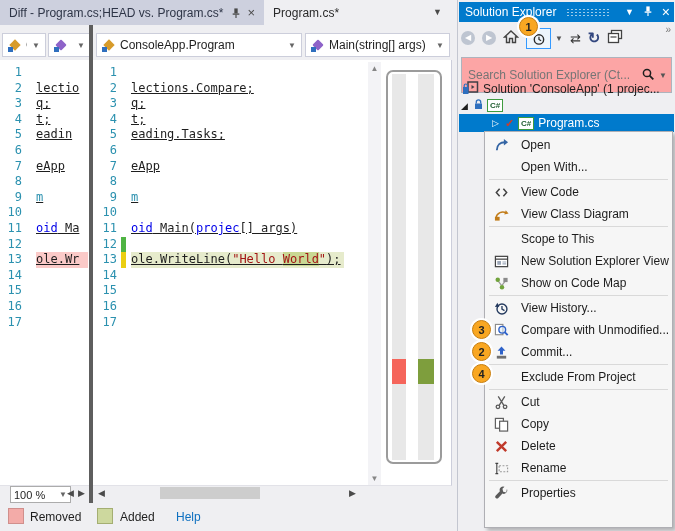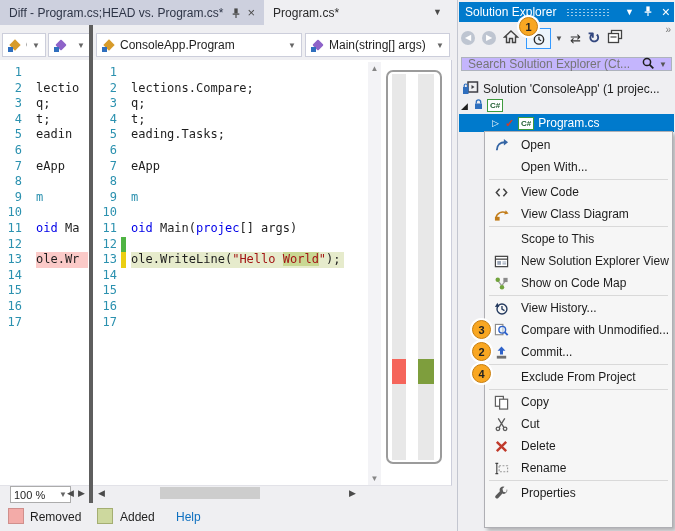--- a/index.html
+++ b/index.html
@@ -24,21 +24,21 @@
   .editor-surface{position:absolute;left:0;top:60px;width:451px;height:425px;background:#FFF;border-right:1px solid #CCCEDB;border-bottom:1px solid #E2E2E8;}
   .splitter{position:absolute;left:89px;top:25px;width:4px;height:478px;background:#5E5E5E;z-index:5;}
   .code-pane{position:absolute;top:60px;height:425px;overflow:hidden;padding-top:5px;box-sizing:border-box;background:#FFF;}
   #left-code{left:0;width:88px;}
   #right-code{left:95px;width:272px;}
   .cl{display:flex;height:15.6px;line-height:15.6px;font-family:"DejaVu Sans Mono","Liberation Mono",monospace;font-size:12px;}
   .ln{width:22px;text-align:right;color:#2B91AF;flex:none;}
   .mk{width:5px;margin:0 5px 0 4px;flex:none;}
   .mk.added{background:#4FB443;}
   .mk.changed{background:#EACE12;}
-  .codewrap{white-space:pre;}
+  .codewrap{white-space:pre;text-decoration:underline;}
   .linebg-removed{background:#FBCAC8;padding-right:14px;}
   .linebg-added{background:#E6EBCC;padding-right:3px;}
   .seg-word{background:#C9D893;}
   .c-d{color:#1E1E1E;} .c-kw{color:#0000E8;} .c-str{color:#A31515;} .c-type{color:#2B91AF;}
   .vscroll{position:absolute;left:368px;top:62px;width:13px;height:423px;background:#F3F3F6;}
   .vscroll .arr{position:absolute;left:0;width:13px;text-align:center;font-size:8px;color:#868686;}
   .minimap{position:absolute;left:386px;top:70px;width:52px;height:390px;background:#FFF;border:2px solid #9B9B9B;border-radius:7px;}
   .mm-col{position:absolute;top:2px;bottom:2px;background:#E8E8E8;}
   .mm-col.l{left:4px;width:14px;} .mm-col.r{left:30px;width:16px;}
   .mm-mark{position:absolute;top:287px;height:25px;}
@@ -62,21 +62,21 @@
   .se-title .ticons{margin-left:auto;display:flex;align-items:center;gap:9px;}
   .se-title .tcaret{font-size:9px;}
   .se-title .tclose{font-size:14px;line-height:1;}
   .se-toolbar{position:absolute;left:3px;top:24px;right:3px;height:28px;display:flex;align-items:center;gap:7px;}
   .navcirc{width:14px;height:14px;border-radius:50%;background:#BEC5D1;color:#FFF;font-size:8px;line-height:14px;text-align:center;flex:none;}
   .filter-box{width:25px;height:21px;border:1px solid #3399FF;background:#EDF5FC;display:flex;align-items:center;justify-content:center;box-sizing:border-box;}
   .tb-caret{font-size:8px;color:#555;margin-left:-3px;}
   .tb-glyph{font-size:13px;color:#333;}
   .tb-glyph.refresh{font-size:15px;color:#33477F;font-weight:bold;}
   .se-overflow{position:absolute;right:4px;top:24px;font-size:10px;color:#777;}
-  .se-search{position:absolute;left:3px;top:57px;right:3px;height:14px;background:#c4b5fd;border:1px solid #AEB3BD;box-sizing:border-box;display:flex;align-items:center;padding:0 4px 0 0;}
+  .se-search{position:absolute;left:3px;top:57px;right:3px;height:36px;background:#fca5a5;border:1px solid #AEB3BD;box-sizing:border-box;display:flex;align-items:center;padding:0 4px 0 0;}
   .se-search input{flex:1;border:none;outline:none;font-family:"Liberation Sans",sans-serif;font-size:12px;color:#555;padding:0 0 0 6px;min-width:0;background:transparent;}
   .se-search .scaret{font-size:8px;color:#555;margin-left:4px;}
   .tree{position:absolute;left:1px;top:80px;right:1px;}
   .trow{height:17px;display:flex;align-items:center;gap:4px;white-space:nowrap;overflow:hidden;}
   .trow .exp{font-size:9px;color:#1E1E1E;width:9px;flex:none;}
   .trow.sel{background:#007ACC;color:#FFF;height:18px;}
   .trow.sel .exp{color:#FFF;}
   .csbox{display:inline-block;width:16px;height:13px;border:1px solid #3E9B3E;background:#FFF;color:#1E5C2E;font-size:8px;font-weight:bold;text-align:center;line-height:12px;flex:none;box-sizing:border-box;}
   .redcheck{color:#CE3C28;font-weight:bold;font-size:11px;flex:none;}
   .bold{font-weight:bold;margin-top:32px;}
@@ -529,35 +529,35 @@
       </div>
       <div class="menu-sep"></div>
       <div class="menu-item">
         <span class="mi-icon"></span>
         <span class="mi-label">Exclude From Project</span>
       </div>
       <div class="menu-sep"></div>
       <div class="menu-item">
         <span class="mi-icon">
           <svg width="15" height="15" viewBox="0 0 16 16">
-            <rect x="1.5" y="1.5" width="8.5" height="10.5" fill="#FFF" stroke="#606060" stroke-width="1.3"></rect>
-            <rect x="6" y="4.5" width="8.5" height="10.5" fill="#FFF" stroke="#606060" stroke-width="1.3"></rect>
-          </svg>
-        </span>
-        <span class="mi-label">Copy</span>
-      </div>
-      <div class="menu-item">
-        <span class="mi-icon">
-          <svg width="15" height="15" viewBox="0 0 16 16">
             <path d="M4.5 1.5 L10.5 11 M11.5 1.5 L5.5 11" stroke="#5A5A5A" stroke-width="1.4" fill="none"></path>
             <circle cx="4.2" cy="12.6" r="1.9" fill="none" stroke="#5A5A5A" stroke-width="1.4"></circle>
             <circle cx="11.8" cy="12.6" r="1.9" fill="none" stroke="#5A5A5A" stroke-width="1.4"></circle>
           </svg>
         </span>
         <span class="mi-label">Cut</span>
+      </div>
+      <div class="menu-item">
+        <span class="mi-icon">
+          <svg width="15" height="15" viewBox="0 0 16 16">
+            <rect x="1.5" y="1.5" width="8.5" height="10.5" fill="#FFF" stroke="#606060" stroke-width="1.3"></rect>
+            <rect x="6" y="4.5" width="8.5" height="10.5" fill="#FFF" stroke="#606060" stroke-width="1.3"></rect>
+          </svg>
+        </span>
+        <span class="mi-label">Copy</span>
       </div>
       <div class="menu-item">
         <span class="mi-icon">
           <svg width="15" height="15" viewBox="0 0 16 16">
             <path d="M3 3 L13 13 M13 3 L3 13" stroke="#C03A2B" stroke-width="2.6"></path>
           </svg>
         </span>
         <span class="mi-label">Delete</span>
       </div>
       <div class="menu-item">

